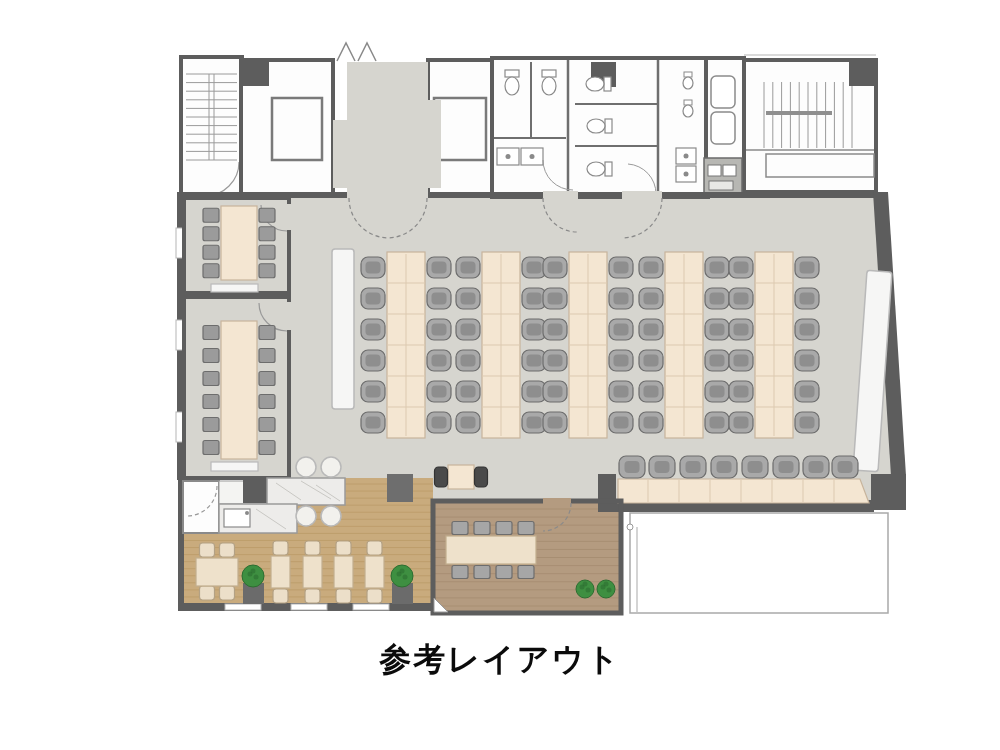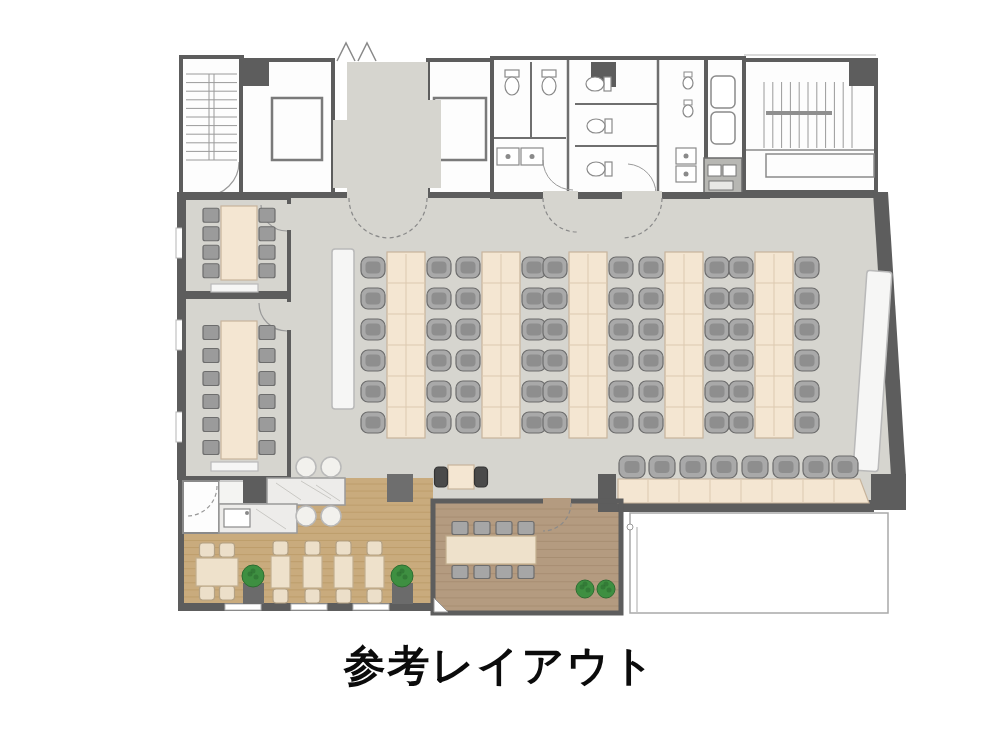--- a/index.html
+++ b/index.html
@@ -1,20 +1,20 @@
 <!DOCTYPE html>
 <html><head>
 <meta charset="utf-8">
 <style>
   html,body{margin:0;padding:0;background:#ffffff;}
   .stage{position:relative;width:1000px;height:750px;background:#ffffff;overflow:hidden;
          font-family:"DejaVu Sans","Liberation Sans",sans-serif;}
   .plan-svg{position:absolute;left:0;top:0;width:1000px;height:750px;}
   .caption{position:absolute;left:0;top:638px;width:1000px;text-align:center;
-           font-size:42px;font-weight:700;letter-spacing:2px;color:#0b0b0b;
+           font-size:32px;font-weight:700;letter-spacing:2px;color:#0b0b0b;
            font-family:"DejaVu Sans","Liberation Sans",sans-serif;}
 </style>
 </head>
 <body>
 
 <div class="stage">
   <svg class="plan-svg" viewBox="0 0 1000 750" xmlns="http://www.w3.org/2000/svg">
       <defs>
         <clipPath id="cafeClip">
           <polygon points="183,533 297,533 297,504 345,504 345,478 433,478 433,608 183,608"></polygon>

